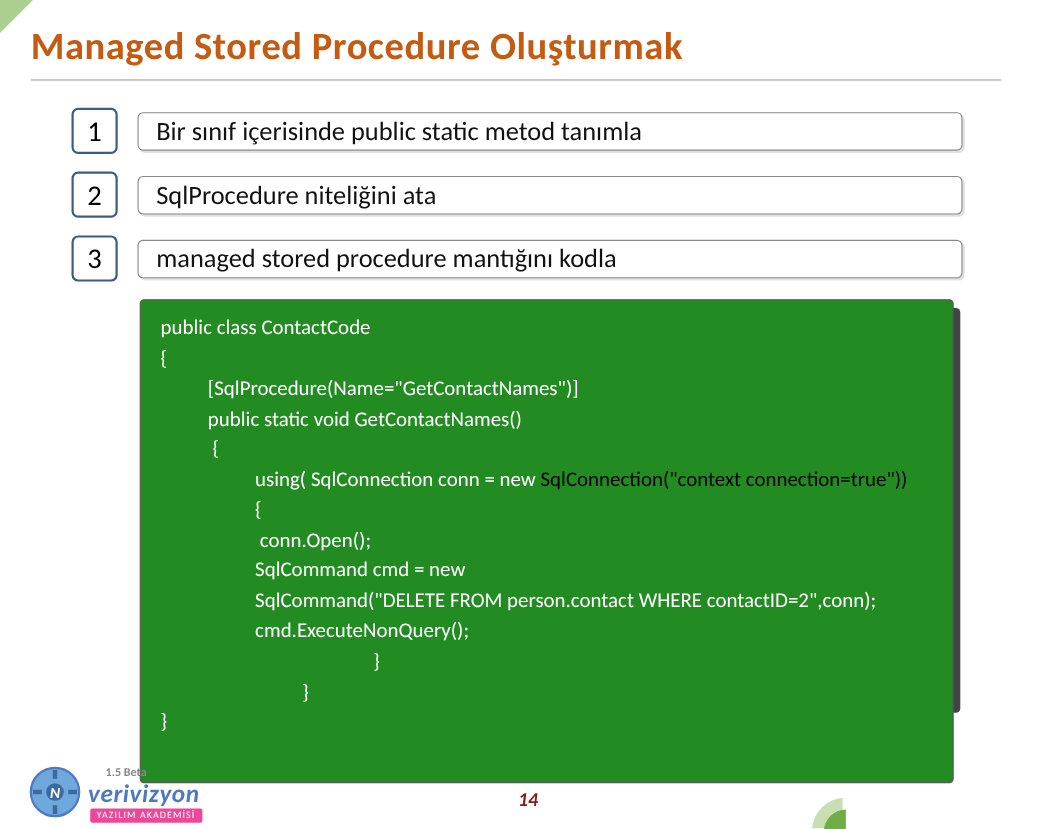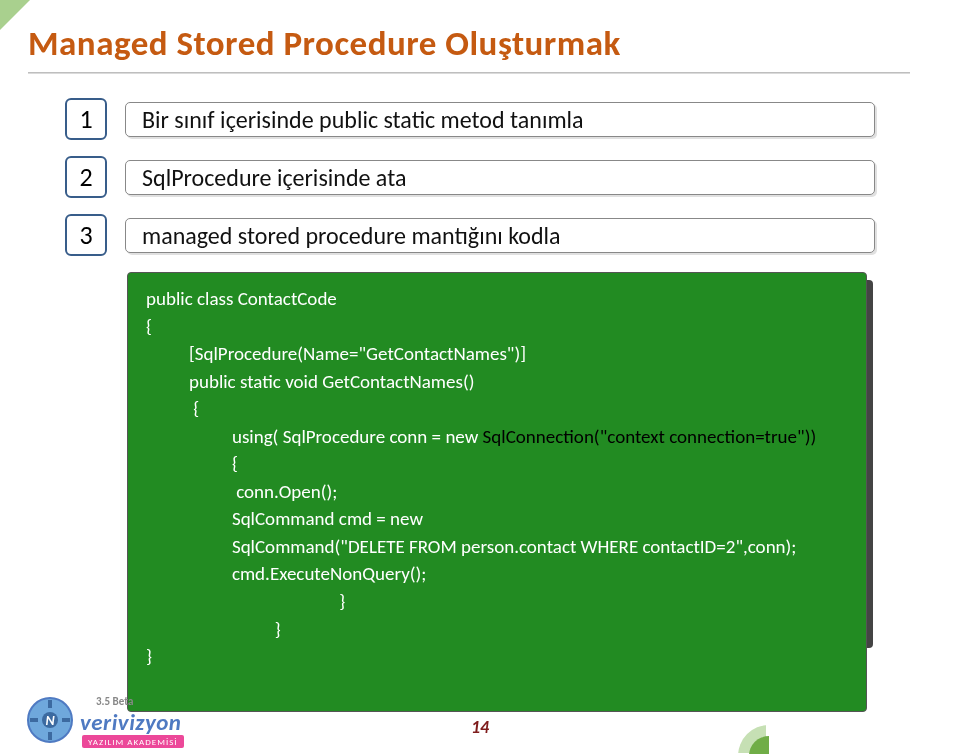--- a/index.html
+++ b/index.html
@@ -50,52 +50,52 @@
 
   <div class="content">
 
     <div class="step-bar">
       <span class="numbox">1</span>
       <div class="bar">Bir sınıf içerisinde public static metod tanımla</div>
     </div>
 
     <div class="step-bar">
       <span class="numbox">2</span>
-      <div class="bar">SqlProcedure içerisinde ata</div>
+      <div class="bar">SqlProcedure niteliğini ata</div>
     </div>
 
     <div class="step-bar">
       <span class="numbox">3</span>
       <div class="bar">managed stored procedure mantığını kodla</div>
     </div>
 
     <div class="code-wrap">
       <div class="code-shadow"></div>
       <div class="code-box">
 <pre><span class="w">public class ContactCode</span>
 <span class="w">{</span>
 <span class="w">          [SqlProcedure(Name="GetContactNames")]</span>
 <span class="w">          public static void GetContactNames()</span>
 <span class="w">           {</span>
-<span class="w">                    using( SqlProcedure conn = new </span><span class="blk">SqlConnection("context connection=true"))</span>
+<span class="w">                    using( SqlConnection conn = new </span><span class="blk">SqlConnection("context connection=true"))</span>
 <span class="w">                    {</span>
 <span class="w">                     conn.Open();</span>
 <span class="w">                    SqlCommand cmd = new</span>
 <span class="w">                    SqlCommand("DELETE FROM person.contact WHERE contactID=2",conn);</span>
 <span class="w">                    cmd.ExecuteNonQuery();</span>
 <span class="w">                                             }</span>
 <span class="w">                              }</span>
 <span class="w">}</span></pre>
       </div>
     </div>
 
   </div>
 
   <div class="footer">
-    <span class="beta">3.5 Beta</span>
+    <span class="beta">1.5 Beta</span>
     <span class="logo-gear">
       <svg viewBox="0 0 52 52">
         <circle cx="26" cy="26" r="22" fill="#6FA8DC" stroke="#4F7AC2" stroke-width="2"></circle>
         <g fill="#3C6AA0">
           <circle cx="26" cy="26" r="8"></circle>
           <rect x="24" y="6" width="4" height="8"></rect>
           <rect x="24" y="38" width="4" height="8"></rect>
           <rect x="6" y="24" width="8" height="4"></rect>
           <rect x="38" y="24" width="8" height="4"></rect>
         </g>

